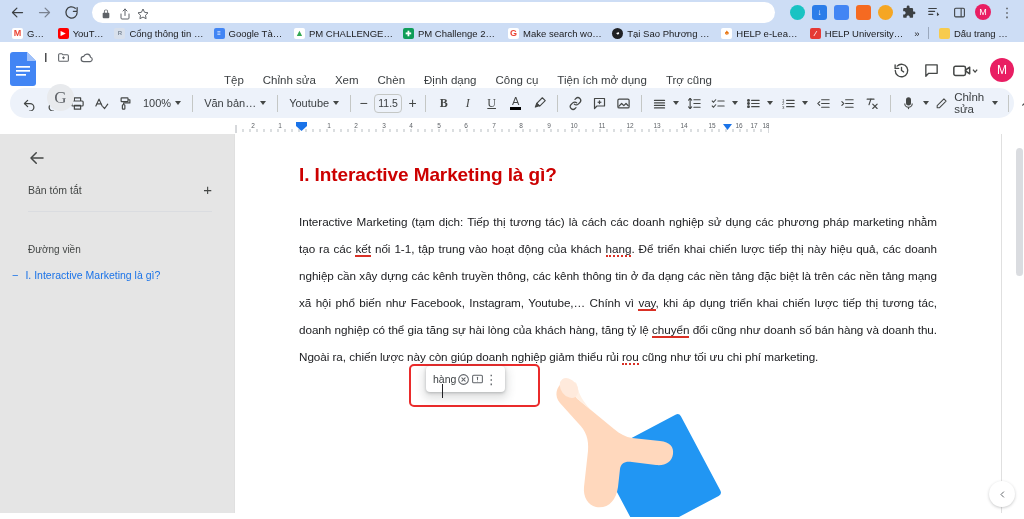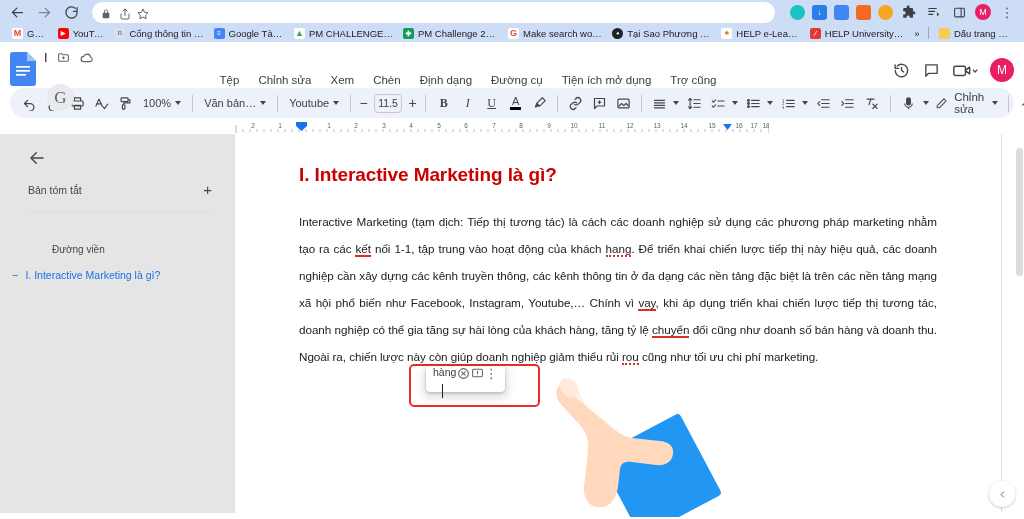--- a/index.html
+++ b/index.html
@@ -127,21 +127,21 @@
 
   
   .workspace { position: relative; height: 379px; background: #fff; display: flex; }
 
   .sidebar { width: 234px; flex: 0 0 auto; padding: 14px 22px 0 28px; background: #e5e5e5; position: relative; }
   .sb-back { width: 20px; height: 20px; color: #444746; display: flex; align-items: center; margin-bottom: 14px; }
   .sb-row { display: flex; align-items: center; justify-content: space-between; }
   .sb-label { font-size: 10.5px; color: #444746; }
   .sb-plus { font-size: 15px; color: #444746; line-height: 1; }
   .sb-hr { height: 1px; background: #dadce0; margin: 14px 0 0 0; }
-  .sb-outline-label { font-size: 10px; color: #444746; margin-top: 32px; margin-left: 24px; }
+  .sb-outline-label { font-size: 10px; color: #444746; margin-top: 32px; }
   .sb-item { display: flex; align-items: center; gap: 7px; margin-top: 14px; margin-left: -16px; }
   .sb-dash { color: #1a73e8; font-size: 11px; line-height: 1; }
   .sb-item-label { font-size: 10.5px; color: #1a73e8; white-space: nowrap; }
 
   .page-area { flex: 1 1 auto; position: relative; background: #fff; overflow: hidden; }
   .page {
     position: absolute; left: 0px; top: 0; width: 768px; height: 379px;
     background: #fff; border-left: 1px solid #e0e0e0; border-right: 1px solid #e0e0e0;
   }
   .doc-content { padding: 30px 64px 0 64px; }
@@ -162,21 +162,21 @@
 
   
   .spell-box {
     position: absolute; left: 409px; top: 230px; width: 131px; height: 43px;
     border: 2.5px solid #ea2b2b; border-radius: 5px; pointer-events: none;
   }
   .spell-popup {
     position: absolute; left: 426px; top: 232px; height: 26px;
     background: #fff; border-radius: 4px;
     box-shadow: 0 1px 3px rgba(60,64,67,.3), 0 4px 8px 3px rgba(60,64,67,.15);
-    display: flex; align-items: flex-start; padding: 0 7px; gap: 0;
+    display: flex; align-items: center; padding: 0 7px; gap: 0;
   }
   .spell-sugg { font-size: 10.5px; color: #3c4043; }
   .spell-ico { width: 14px; height: 14px; color: #5f6368; display: flex; align-items: center; justify-content: center; }
   .text-caret {
     position: absolute; left: 442px; top: 250px; width: 1.3px; height: 14px; background: #202124;
   }
 
   
   .hand { position: absolute; left: 552px; top: 243px; width: 170px; height: 140px; pointer-events: none; }
   .hand svg { display: block; }
@@ -348,21 +348,21 @@
               <path d="M6.5 17a4.5 4.5 0 0 1 0-9 6 6 0 0 1 11.5 1.5 3.8 3.8 0 0 1-.5 7.5z"></path>
             </svg>
         </span>
       </div>
       <div class="menu-line">
         <span class="menu-item">Tệp</span>
         <span class="menu-item">Chỉnh sửa</span>
         <span class="menu-item">Xem</span>
         <span class="menu-item">Chèn</span>
         <span class="menu-item">Định dạng</span>
-        <span class="menu-item">Đường cụ</span>
+        <span class="menu-item">Công cụ</span>
         <span class="menu-item">Tiện ích mở dụng</span>
         <span class="menu-item">Trợ cũng</span>
       </div>
     </div>
 
     <div class="header-right">
       <span class="hdr-ico">
         <svg width="17" height="17" viewBox="0 0 24 24" fill="none" stroke="#444746" stroke-width="1.9" stroke-linecap="round">
             <path d="M3.2 12a8.8 8.8 0 1 0 2.6-6.2"></path>
             <polyline points="3 4 3 9 8 9"></polyline>

